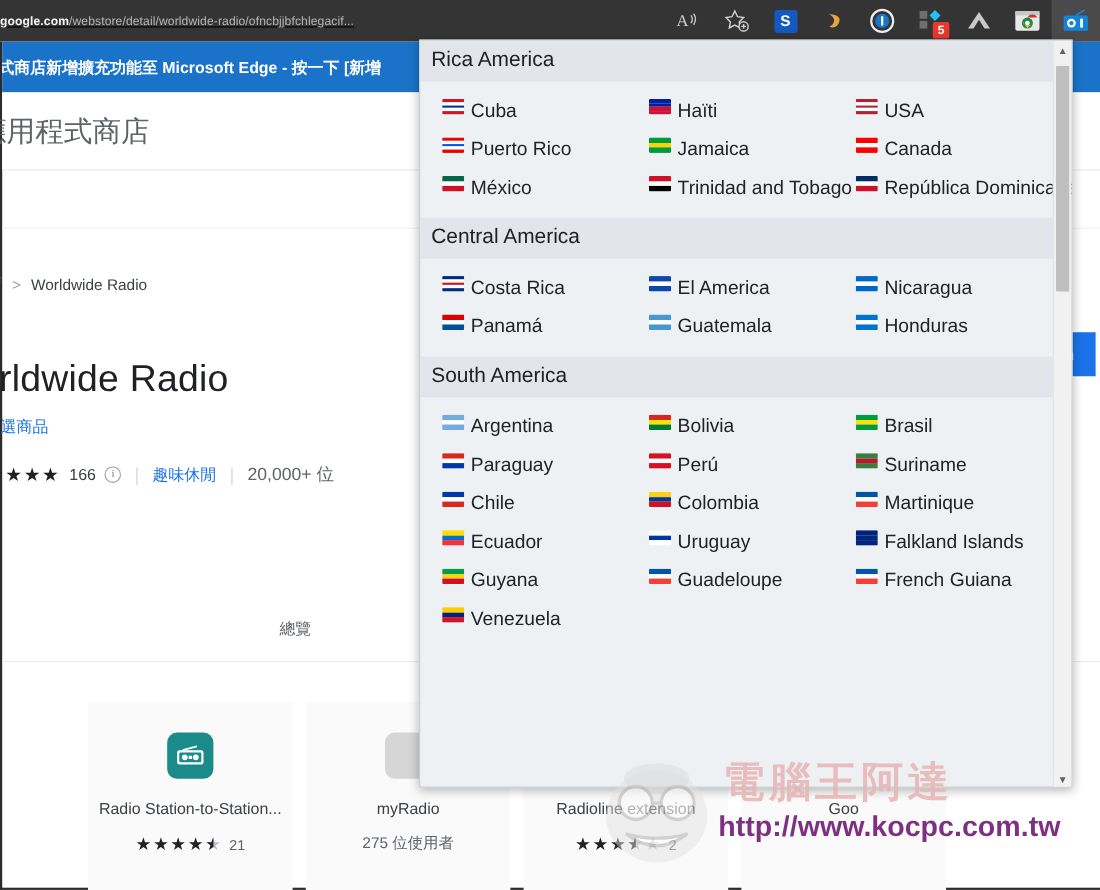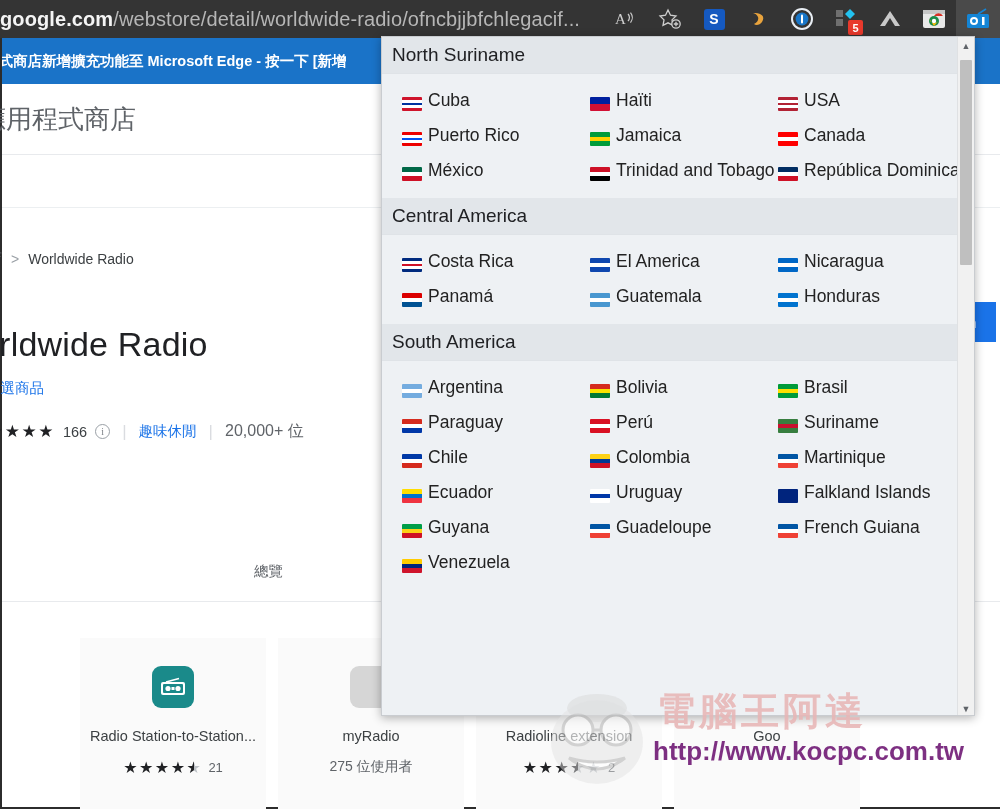--- a/index.html
+++ b/index.html
@@ -13,24 +13,25 @@
   #root { position: relative; width: 1000px; height: 809px; background: #fff; }
 
   
   .chrome {
     position: absolute; left: 0; top: 0; width: 1000px; height: 38px;
     background: #343434;
     display: flex; align-items: center;
   }
   .urlbar {
     position: absolute; left: 0; top: 8px; height: 24px;
-    display: flex; align-items: flex-start;
+    display: flex; align-items: center;
     white-space: nowrap;
-    font-size: 20px;
+    font-size: 11px;
     letter-spacing: .1px;
+    text-decoration: underline;
   }
   .url-strong { color: #f4f4f4; font-weight: bold; }
   .url-rest { color: #b6b6b6; }
   .tb-icons {
     position: absolute; right: 0; top: 0; height: 38px;
     display: flex; align-items: center;
   }
   .tb-ico {
     width: 44px; height: 38px;
     display: flex; align-items: center; justify-content: center;
@@ -151,21 +152,21 @@
   }
   .grp-head {
     background: #e2e6ea;
     padding: 7px 0 7px 10px;
     font-size: 19px; color: #202124;
     border-bottom: 1px solid #dfe3e7;
   }
   .grp-body { padding: 9px 0 10px 0; }
   .row { display: flex; }
   .cc {
-    width: 188px; display: flex; align-items: flex-end; gap: 6px;
+    width: 188px; display: flex; align-items: flex-start; gap: 6px;
     padding: 7px 0 7px 20px; font-size: 17.5px; color: #222; white-space: nowrap;
   }
   .flag {
     width: 20px; height: 14px; flex: 0 0 20px; border-radius: 1px;
     overflow: hidden; position: relative; display: inline-block;
     background: #e9eef2;
   }
   .flag span { position: absolute; left:0; right:0; display:block; }
 
   .scrollbar {
@@ -351,21 +352,21 @@
 
     <div class="card">
       <div class="card-ico" style="background:#d6d6d6;"></div>
       <div class="card-name">Goo</div>
     </div>
   </div>
 </div>
 
 <div class="popup">
   <div id="popup-groups">
-        <div class="grp-head">North Suriname</div>
+        <div class="grp-head">Rica America</div>
         <div class="grp-body">
           <div class="row">
             <div class="cc">
               <span class="flag">
                 <span style="background: rgb(207, 20, 43); top: 0%; height: 20%;"></span>
                 <span style="background: rgb(255, 255, 255); top: 20%; height: 20%;"></span>
                 <span style="background: rgb(0, 51, 160); top: 40%; height: 20%;"></span>
                 <span style="background: rgb(255, 255, 255); top: 60%; height: 20%;"></span>
                 <span style="background: rgb(207, 20, 43); top: 80%; height: 20%;"></span>
               </span>

